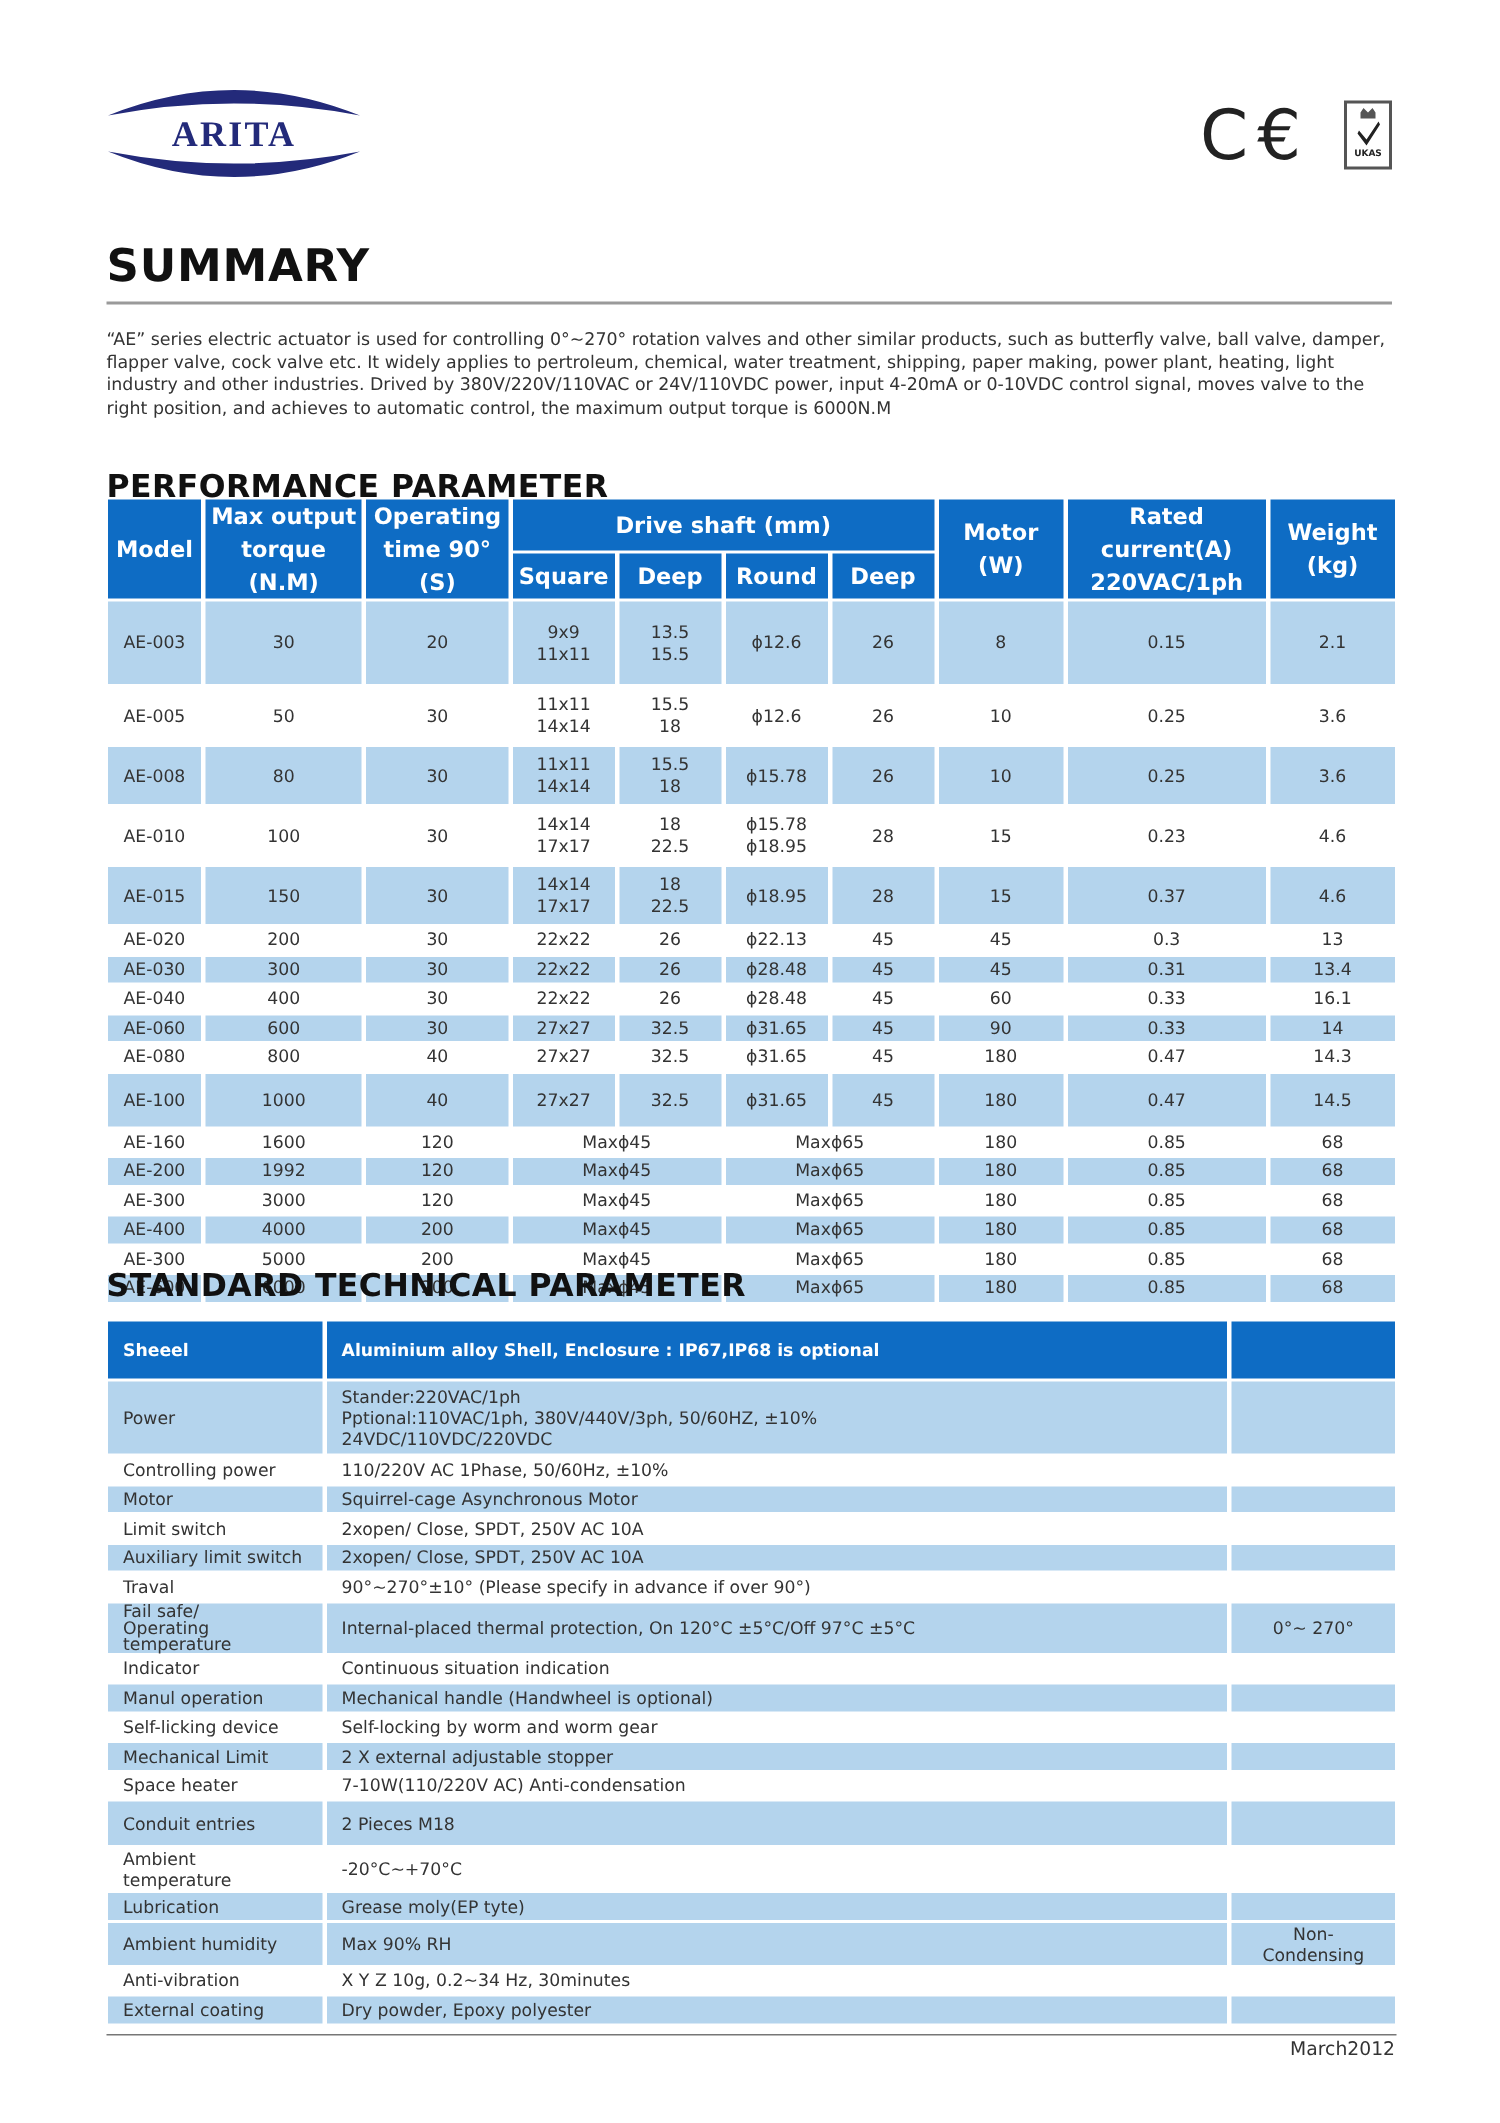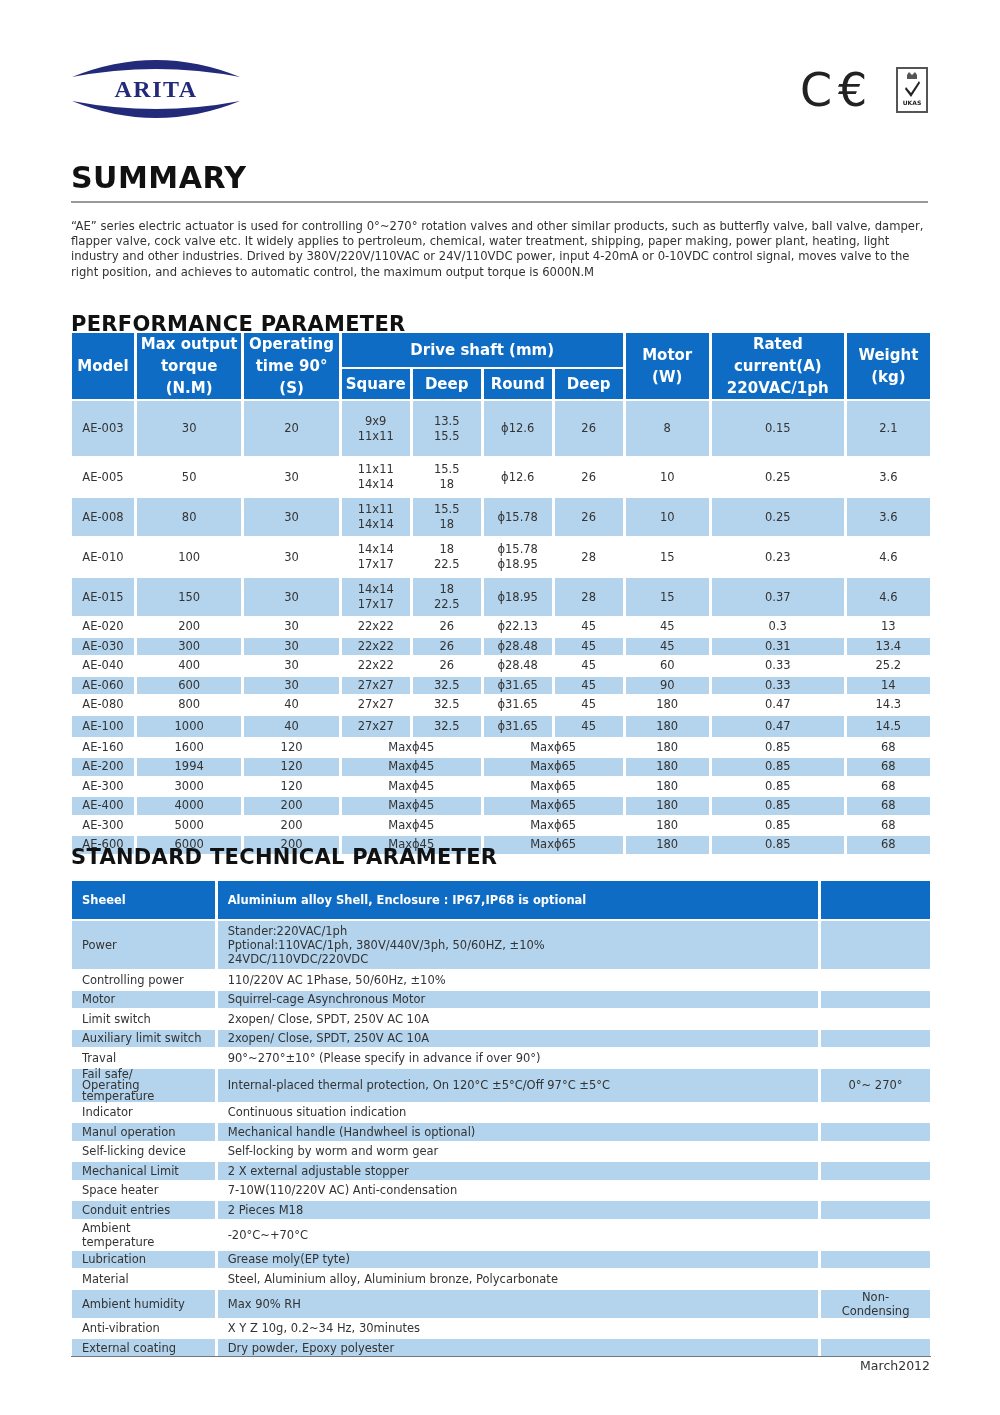--- a/index.html
+++ b/index.html
@@ -181,21 +181,21 @@
       <tr>
         <td style="height: 17.5px;">AE-040</td>
         <td style="height: 17.5px;">400</td>
         <td style="height: 17.5px;">30</td>
         <td style="height: 17.5px;">22x22</td>
         <td style="height: 17.5px;">26</td>
         <td style="height: 17.5px;">ϕ28.48</td>
         <td style="height: 17.5px;">45</td>
         <td style="height: 17.5px;">60</td>
         <td style="height: 17.5px;">0.33</td>
-        <td style="height: 17.5px;">25.2</td>
+        <td style="height: 17.5px;">16.1</td>
       </tr>
       <tr class="alt">
         <td style="height: 17.5px;">AE-060</td>
         <td style="height: 17.5px;">600</td>
         <td style="height: 17.5px;">30</td>
         <td style="height: 17.5px;">27x27</td>
         <td style="height: 17.5px;">32.5</td>
         <td style="height: 17.5px;">ϕ31.65</td>
         <td style="height: 17.5px;">45</td>
         <td style="height: 17.5px; text-align: center;">90</td>
@@ -217,35 +217,35 @@
       <tr class="alt">
         <td style="height: 17.5px;">AE-100</td>
         <td style="height: 17.5px;">1000</td>
         <td style="height: 17.5px;">40</td>
         <td style="height: 17.5px;">27x27</td>
         <td style="height: 17.5px;">32.5</td>
         <td style="height: 17.5px;">ϕ31.65</td>
         <td style="height: 17.5px;">45</td>
         <td style="height: 17.5px;">180</td>
         <td style="height: 17.5px;">0.47</td>
-        <td style="height: 21px; margin-left: 48px;">14.5</td>
+        <td style="height: 35px; margin-left: 48px;">14.5</td>
       </tr>
       <tr>
         <td style="height: 17.5px;">AE-160</td>
         <td style="height: 17.5px;">1600</td>
         <td style="height: 17.5px;">120</td>
         <td colspan="2" style="height: 17.5px;">Maxϕ45</td>
         <td colspan="2" style="height: 17.5px;">Maxϕ65</td>
         <td style="height: 17.5px;">180</td>
         <td style="height: 17.5px;">0.85</td>
         <td style="height: 17.5px;">68</td>
       </tr>
       <tr class="alt">
         <td style="height: 17.5px;">AE-200</td>
-        <td style="height: 17.5px;">1994</td>
+        <td style="height: 17.5px;">1992</td>
         <td style="height: 17.5px;">120</td>
         <td colspan="2" style="height: 17.5px;">Maxϕ45</td>
         <td colspan="2" style="height: 17.5px;">Maxϕ65</td>
         <td style="height: 17.5px;">180</td>
         <td style="height: 17.5px;">0.85</td>
         <td style="height: 17.5px;">68</td>
       </tr>
       <tr>
         <td style="height: 17.5px;">AE-300</td>
         <td style="height: 17.5px;">3000</td>
@@ -360,36 +360,31 @@
         <td style="height: 17.5px;">2 X external adjustable stopper</td>
         <td class="c3" style="height: 17.5px;"></td>
       </tr>
       <tr>
         <td style="height: 17.5px;">Space heater</td>
         <td style="height: 17.5px;">7-10W(110/220V AC) Anti-condensation</td>
         <td class="c3" style="height: 17.5px;"></td>
       </tr>
       <tr class="alt">
         <td style="height: 17.5px;">Conduit entries</td>
-        <td style="height: 17px;">2 Pieces M18</td>
+        <td style="height: 29px;">2 Pieces M18</td>
         <td class="c3" style="height: 17.5px;"></td>
       </tr>
       <tr>
         <td style="height: 17.5px;">Ambient temperature</td>
         <td style="height: 17.5px;">-20°C~+70°C</td>
         <td class="c3" style="height: 17.5px;"></td>
       </tr>
       <tr class="alt">
         <td style="height: 17.5px;">Lubrication</td>
         <td style="height: 17.5px;">Grease moly(EP tyte)</td>
-        <td class="c3" style="height: 17.5px;"></td>
-      </tr>
-      <tr>
-        <td style="height: 17.5px;">Material</td>
-        <td style="height: 17.5px;">Steel, Aluminium alloy, Aluminium bronze, Polycarbonate</td>
         <td class="c3" style="height: 17.5px;"></td>
       </tr>
       <tr class="alt">
         <td style="height: 17.5px;">Ambient humidity</td>
         <td style="height: 17.5px;">Max 90% RH</td>
         <td class="c3" style="height: 17.5px;">Non-Condensing</td>
       </tr>
       <tr>
         <td style="height: 17.5px;">Anti-vibration</td>
         <td style="height: 17.5px;">X Y Z 10g, 0.2~34 Hz, 30minutes</td>

